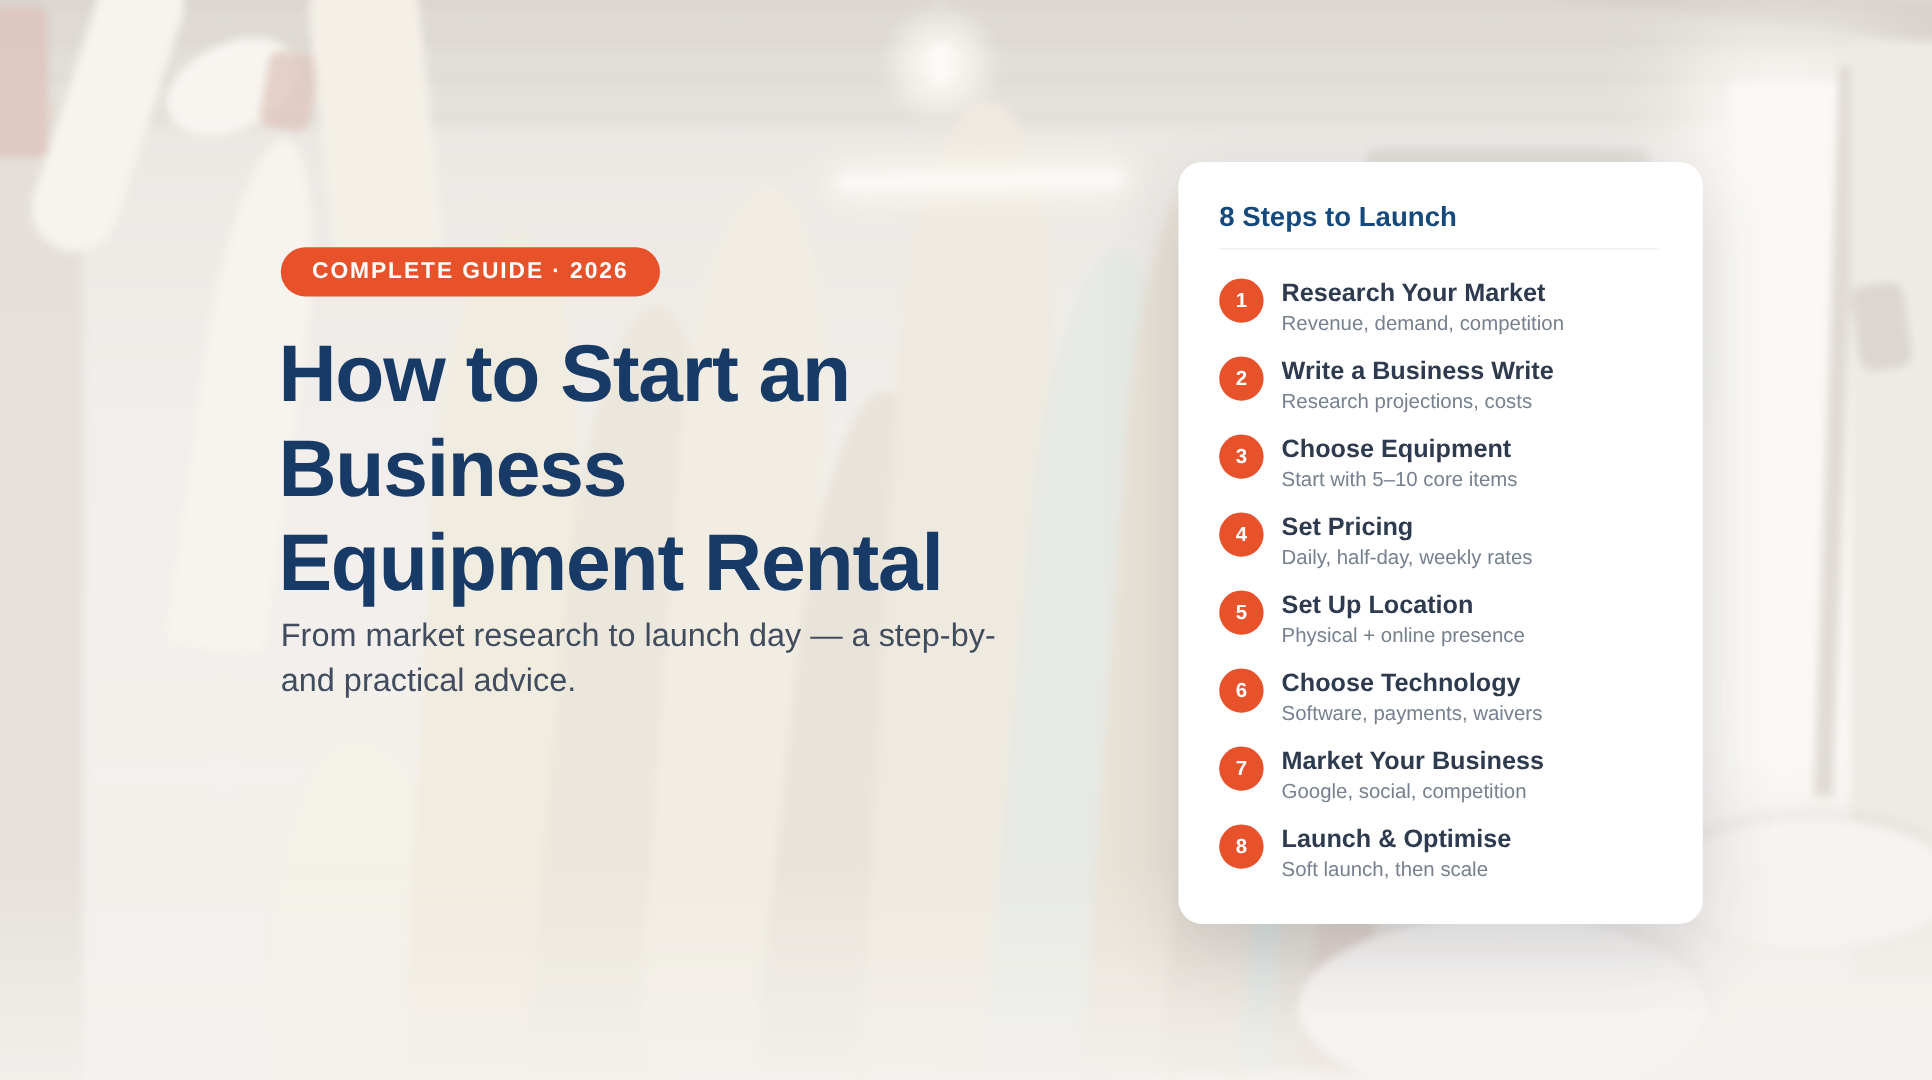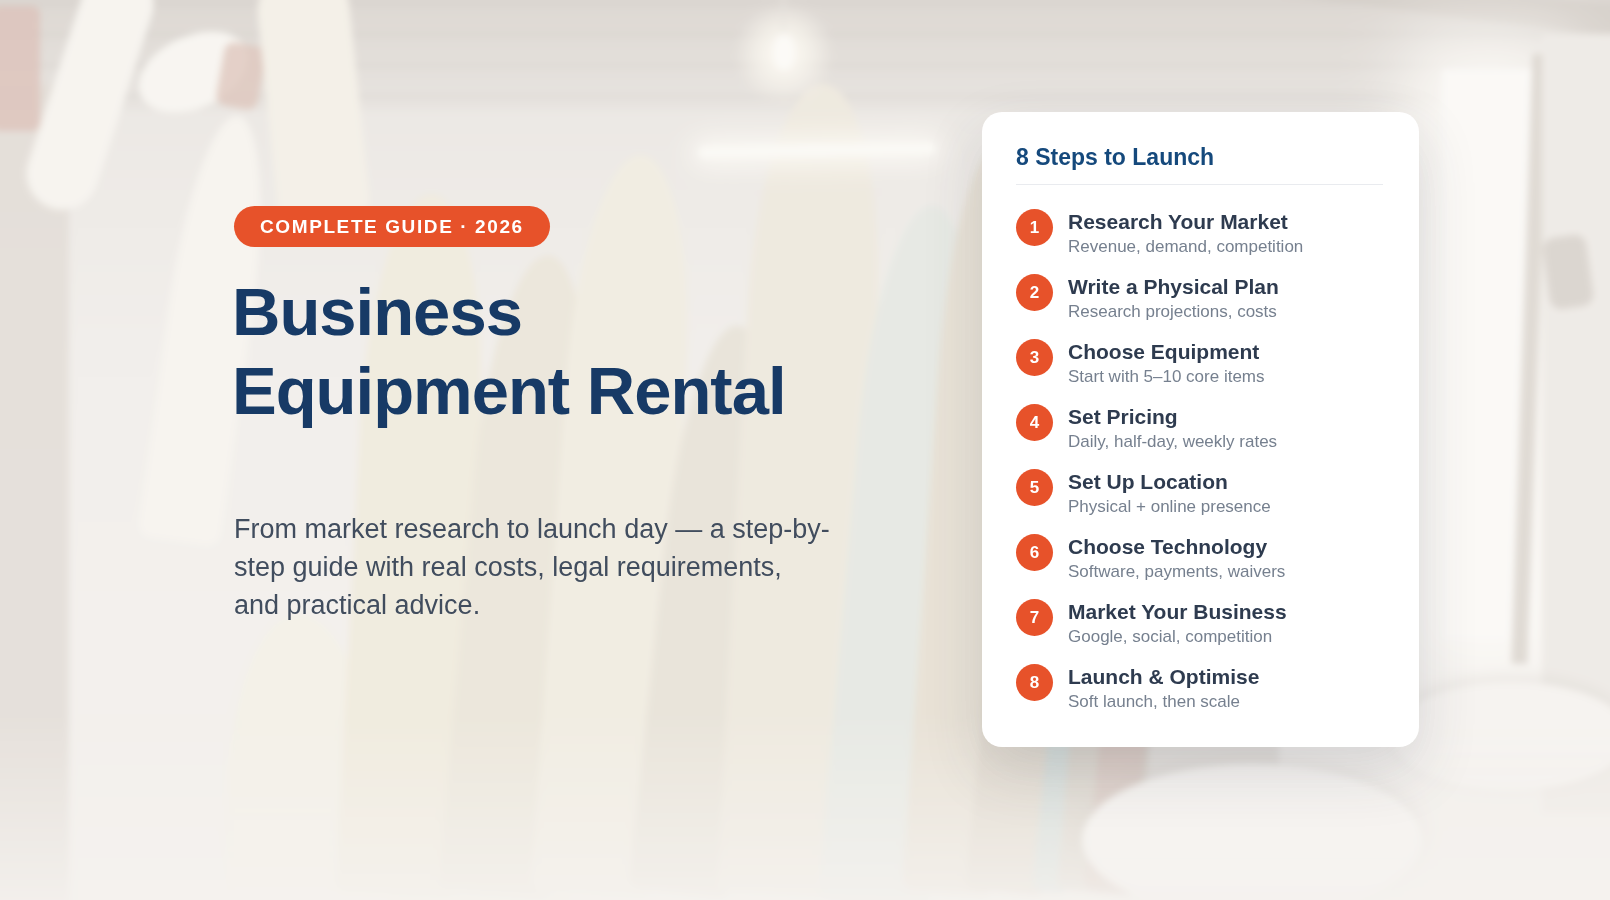--- a/index.html
+++ b/index.html
@@ -51,21 +51,21 @@
   }
   .hero-title{
     position:absolute;left:232px;top:272px;margin:0;
     color:#173A66;font-size:67px;line-height:79px;font-weight:800;letter-spacing:-1px;
   }
   .hero-sub{
     position:absolute;left:234px;top:510px;margin:0;
     color:#414D5E;font-size:27px;line-height:38px;font-weight:400;
   }
   .card{
-    position:absolute;left:982px;top:112px;width:437px;height:635px;
+    position:absolute;left:982px;top:135px;width:437px;height:635px;
     background:#ffffff;border-radius:20px;box-sizing:border-box;
     padding:30px 36px 0 34px;
     box-shadow:0 24px 60px rgba(50,55,75,.16);
   }
   .card-title{margin:0;color:#15497C;font-size:23px;font-weight:700;line-height:30px;}
   .card-divider{height:1px;background:#e9ebef;margin-top:12px;border:0;}
   .steps{margin-top:24px;}
   .step{display:flex;align-items:flex-start;margin-bottom:17px;}
   .step-num{
     flex:0 0 37px;width:37px;height:37px;border-radius:50%;
@@ -128,48 +128,48 @@
     <div class="table2"></div>
     <div class="floorfade"></div>
   </div>
   <div class="overlay"></div>
 
   <div class="badge">
     <span>COMPLETE GUIDE · 2026</span>
   </div>
 
   <h1 class="hero-title">
+    <div>How to Start an</div>
     <div>Business</div>
     <div>Equipment Rental</div>
   </h1>
 
   <p class="hero-sub">
     <span style="display:block">From market research to launch day — a step-by-</span>
-    <span style="display:block">step guide with real costs, legal requirements,</span>
     <span style="display:block">and practical advice.</span>
   </p>
 
   <div class="card">
     <h2 class="card-title">8 Steps to Launch</h2>
     <div class="card-divider"></div>
 
     <div class="steps">
 
       <div class="step">
         <div class="step-num">1</div>
         <div class="step-text">
           <div class="step-title">Research Your Market</div>
           <div class="step-desc">Revenue, demand, competition</div>
         </div>
       </div>
 
       <div class="step">
         <div class="step-num">2</div>
         <div class="step-text">
-          <div class="step-title">Write a Physical Plan</div>
+          <div class="step-title">Write a Business Write</div>
           <div class="step-desc">Research projections, costs</div>
         </div>
       </div>
 
       <div class="step">
         <div class="step-num">3</div>
         <div class="step-text">
           <div class="step-title">Choose Equipment</div>
           <div class="step-desc">Start with 5–10 core items</div>
         </div>

